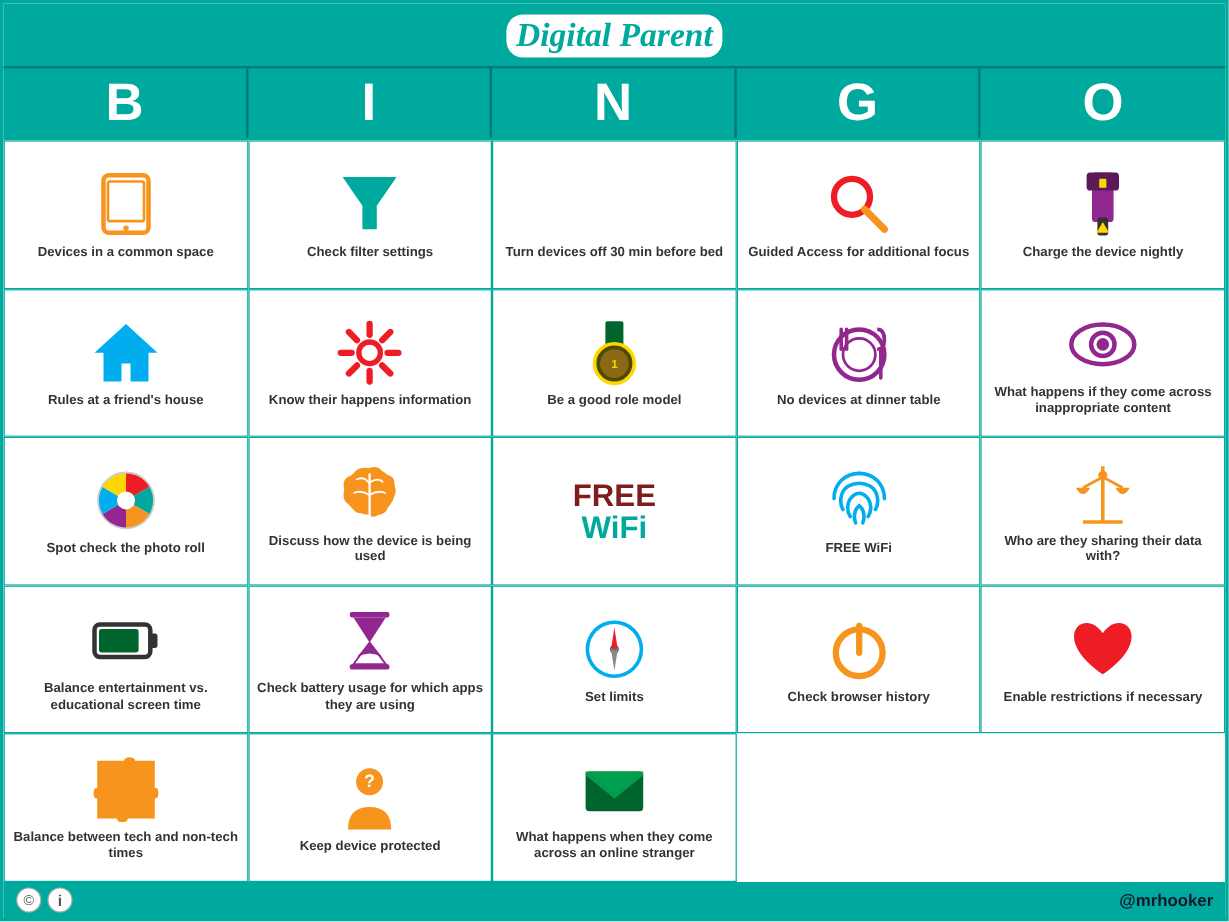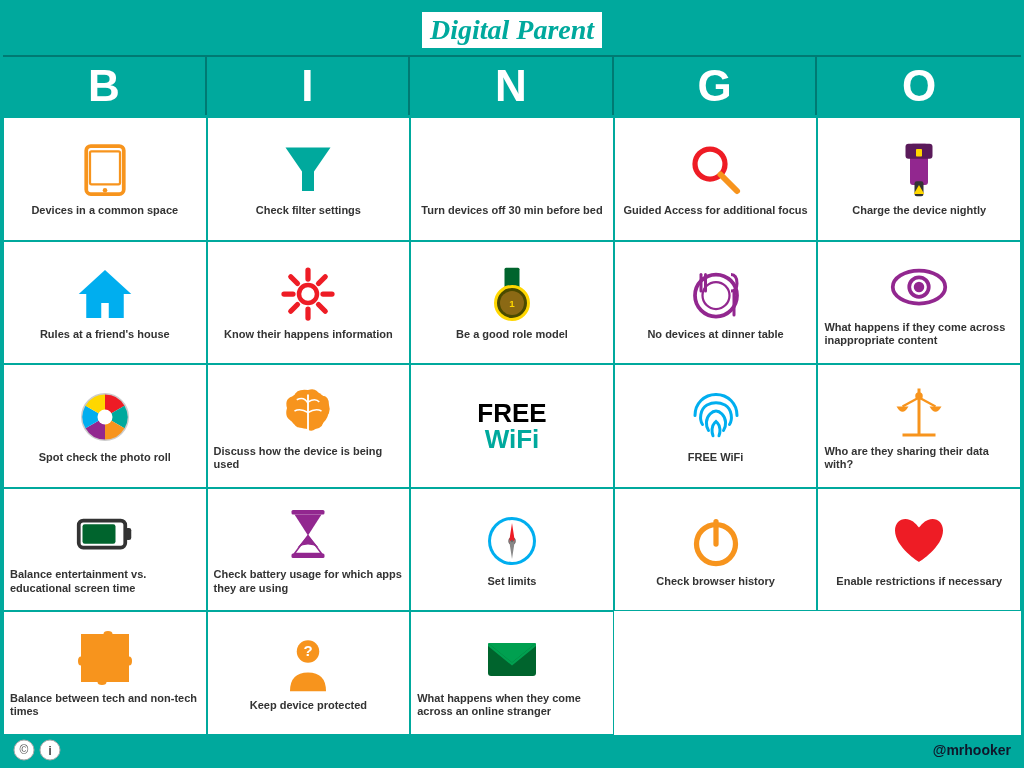--- a/index.html
+++ b/index.html
@@ -21,21 +21,21 @@
     .title-bar {
       background: #00a99d;
       display: flex;
       align-items: center;
       justify-content: center;
       padding: 4px 0 2px 0;
       height: 52px;
     }
     .title-inner {
       background: white;
-      border-radius: 0;
+      border-radius: 14px;
       padding: 2px 8px;
     }
     .title-text {
       font-family: Georgia, 'Times New Roman', serif;
       font-style: italic;
       font-size: 28px;
       color: #00a99d;
       font-weight: bold;
     }
     
@@ -62,36 +62,37 @@
       grid-template-rows: repeat(5, 1fr);
       border-top: 2px solid #00a99d;
     }
     .cell {
       border: 1.5px solid #00a99d;
       display: flex;
       flex-direction: column;
       align-items: center;
       justify-content: center;
       padding: 4px 6px;
+      text-align: center;
       background: white;
     }
     .cell-label {
       font-size: 11px;
       color: #333;
       line-height: 1.2;
       font-weight: 600;
     }
     
     .free-space {
       background: white;
     }
     .free-text-top {
       font-size: 26px;
       font-weight: 900;
-      color: #000000;
+      color: #7f1d1d;
       line-height: 1;
     }
     .free-text-bottom {
       font-size: 26px;
       font-weight: 900;
       color: #00a99d;
       line-height: 1;
     }
     
     .footer {

